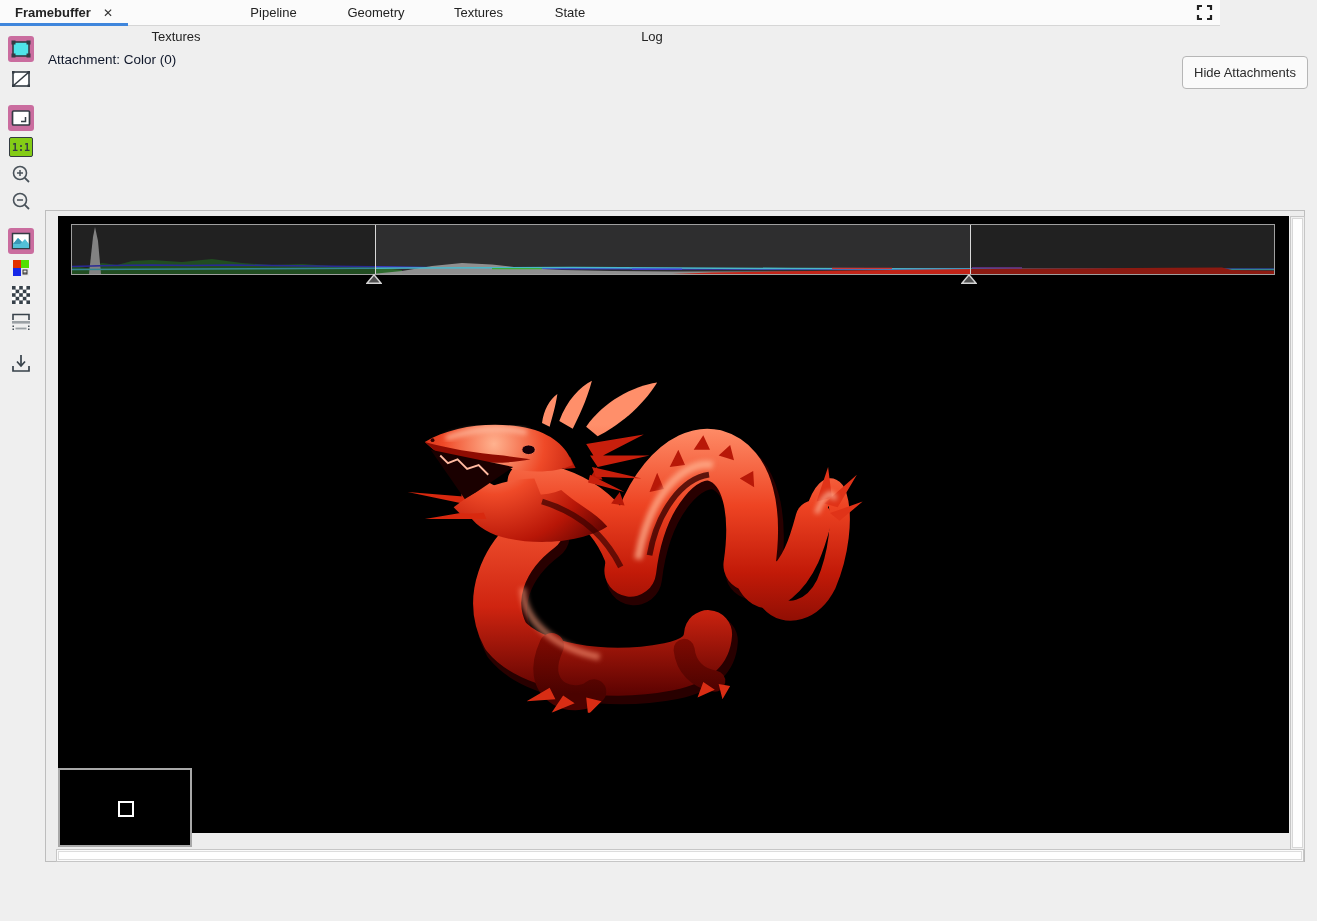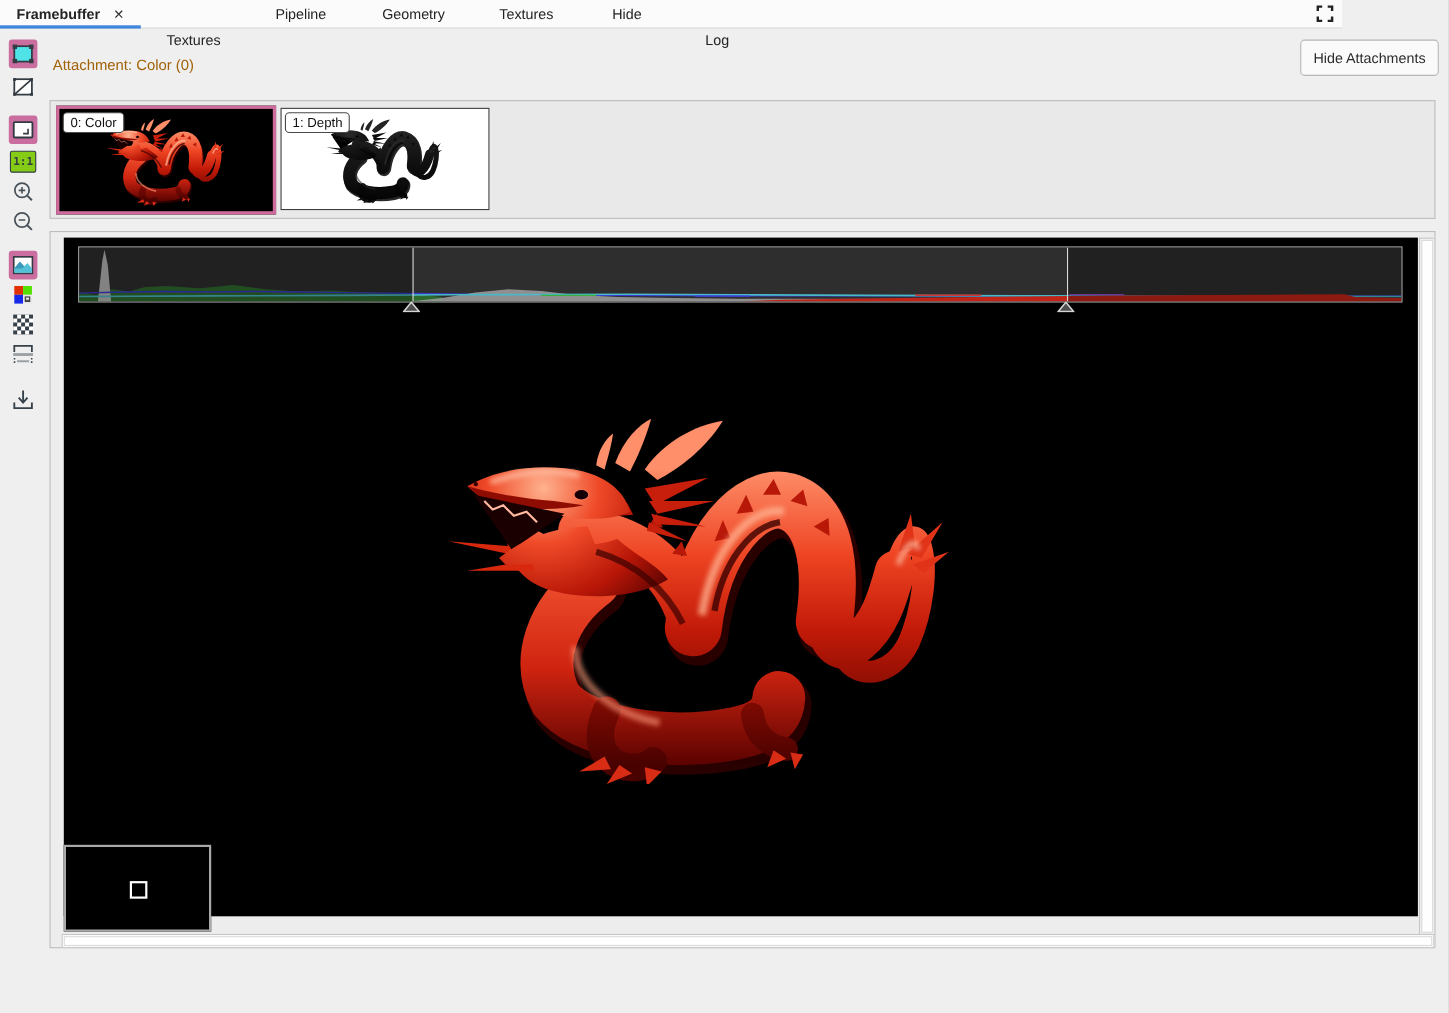--- a/index.html
+++ b/index.html
@@ -17,22 +17,22 @@
   .fullscreen{position:absolute;right:7px;top:4px;width:17px;height:17px;}
 
   
   .toolbtn{position:absolute;left:8px;width:26px;height:26px;border-radius:3px;display:flex;align-items:center;justify-content:center;}
   .toolbtn.sel{background:#ca6d9f;}
   .onetoone{width:22px;height:18px;border:1.6px solid #333b43;border-radius:2px;background:#84cc16;
             font-size:10px;font-weight:bold;color:#333b43;display:flex;align-items:center;justify-content:center;
             font-family:"DejaVu Sans Mono",monospace;}
 
   
-  .attach-label{position:absolute;left:48px;top:52px;font-size:13.5px;color:#a16207;}
-  .hide-btn{position:absolute;left:1182px;top:36px;width:124px;height:31px;background:#fafafa;
+  .attach-label{position:absolute;left:48px;top:52px;font-size:13.5px;color:#0f172a;}
+  .hide-btn{position:absolute;left:1182px;top:56px;width:124px;height:31px;background:#fafafa;
             border:1px solid #b6b6b6;border-radius:4px;font-size:13px;color:#2b2b2b;
             display:flex;align-items:center;justify-content:center;font-family:inherit;}
 
   
   .thumbstrip{position:absolute;left:45px;top:91px;width:1258px;height:106px;background:#e9e9e9;border:1px solid #bdbdbd;}
   .thumb{position:absolute;top:4px;background:#000;}
   .thumb0{left:5px;width:194px;height:93px;border:3px solid #cf6b9c;}
   .thumb1{left:209px;top:6px;width:188px;height:91px;border:1px solid #3c3c3c;background:#fff;}
   .thumb-badge{position:absolute;left:3px;top:3px;background:#fff;border:1px solid #4a4a4a;border-radius:4px;
                padding:0 6px;font-size:12px;color:#111;line-height:17px;z-index:3;}
@@ -153,21 +153,21 @@
     <div class="tab t-pl">
         <span>Pipeline</span>
       </div>
     <div class="tab t-ge">
         <span>Geometry</span>
       </div>
     <div class="tab t-sh">
         <span>Textures</span>
       </div>
     <div class="tab t-st">
-        <span>Hide</span>
+        <span>State</span>
       </div>
     <div class="tab t-lg">
         <span>Log</span>
       </div>
     <svg class="fullscreen" viewBox="0 0 17 17">
       <path d="M2,6 V2 H6 M11,2 H15 V6 M15,11 V15 H11 M6,15 H2 V11" fill="none" stroke="#222" stroke-width="2.2"></path>
     </svg>
   </div>
 
   <div class="toolbtn sel" style="top:36px">
@@ -262,34 +262,20 @@
     <svg width="24" height="24" viewBox="0 0 24 24">
       <path d="M4,15 V20 H20 V15" fill="none" stroke="#37414a" stroke-width="1.7"></path>
       <line x1="12" y1="4" x2="12" y2="14" stroke="#37414a" stroke-width="1.7"></line>
       <path d="M8,10.5 L12,15 L16,10.5" fill="none" stroke="#37414a" stroke-width="1.7"></path>
     </svg>
   </div>
 
   <div class="attach-label">Attachment: Color (0)</div>
   <div class="hide-btn">Hide Attachments</div>
 
-  <div class="thumbstrip">
-    <div class="thumb thumb0">
-      <span class="thumb-badge">0: Color</span>
-      <svg style="left:26px;top:6px" width="142" height="82" viewBox="0 0 500 360">
-        <use href="#dragon"></use>
-      </svg>
-    </div>
-    <div class="thumb thumb1">
-      <span class="thumb-badge">1: Depth</span>
-      <svg style="left:24px;top:6px;filter:grayscale(1) brightness(0.22)" width="140" height="80" viewBox="0 0 500 360">
-        <use href="#dragon"></use>
-      </svg>
-    </div>
-  </div>
 
   <div class="viewer">
     <div class="canvas">
       <svg style="position:absolute;left:340px;top:150px" width="480" height="348" viewBox="0 0 500 360">
         <use href="#dragon"></use>
       </svg>
       <div class="minimap">
         <div class="minimap-view"></div>
       </div>
     </div>

